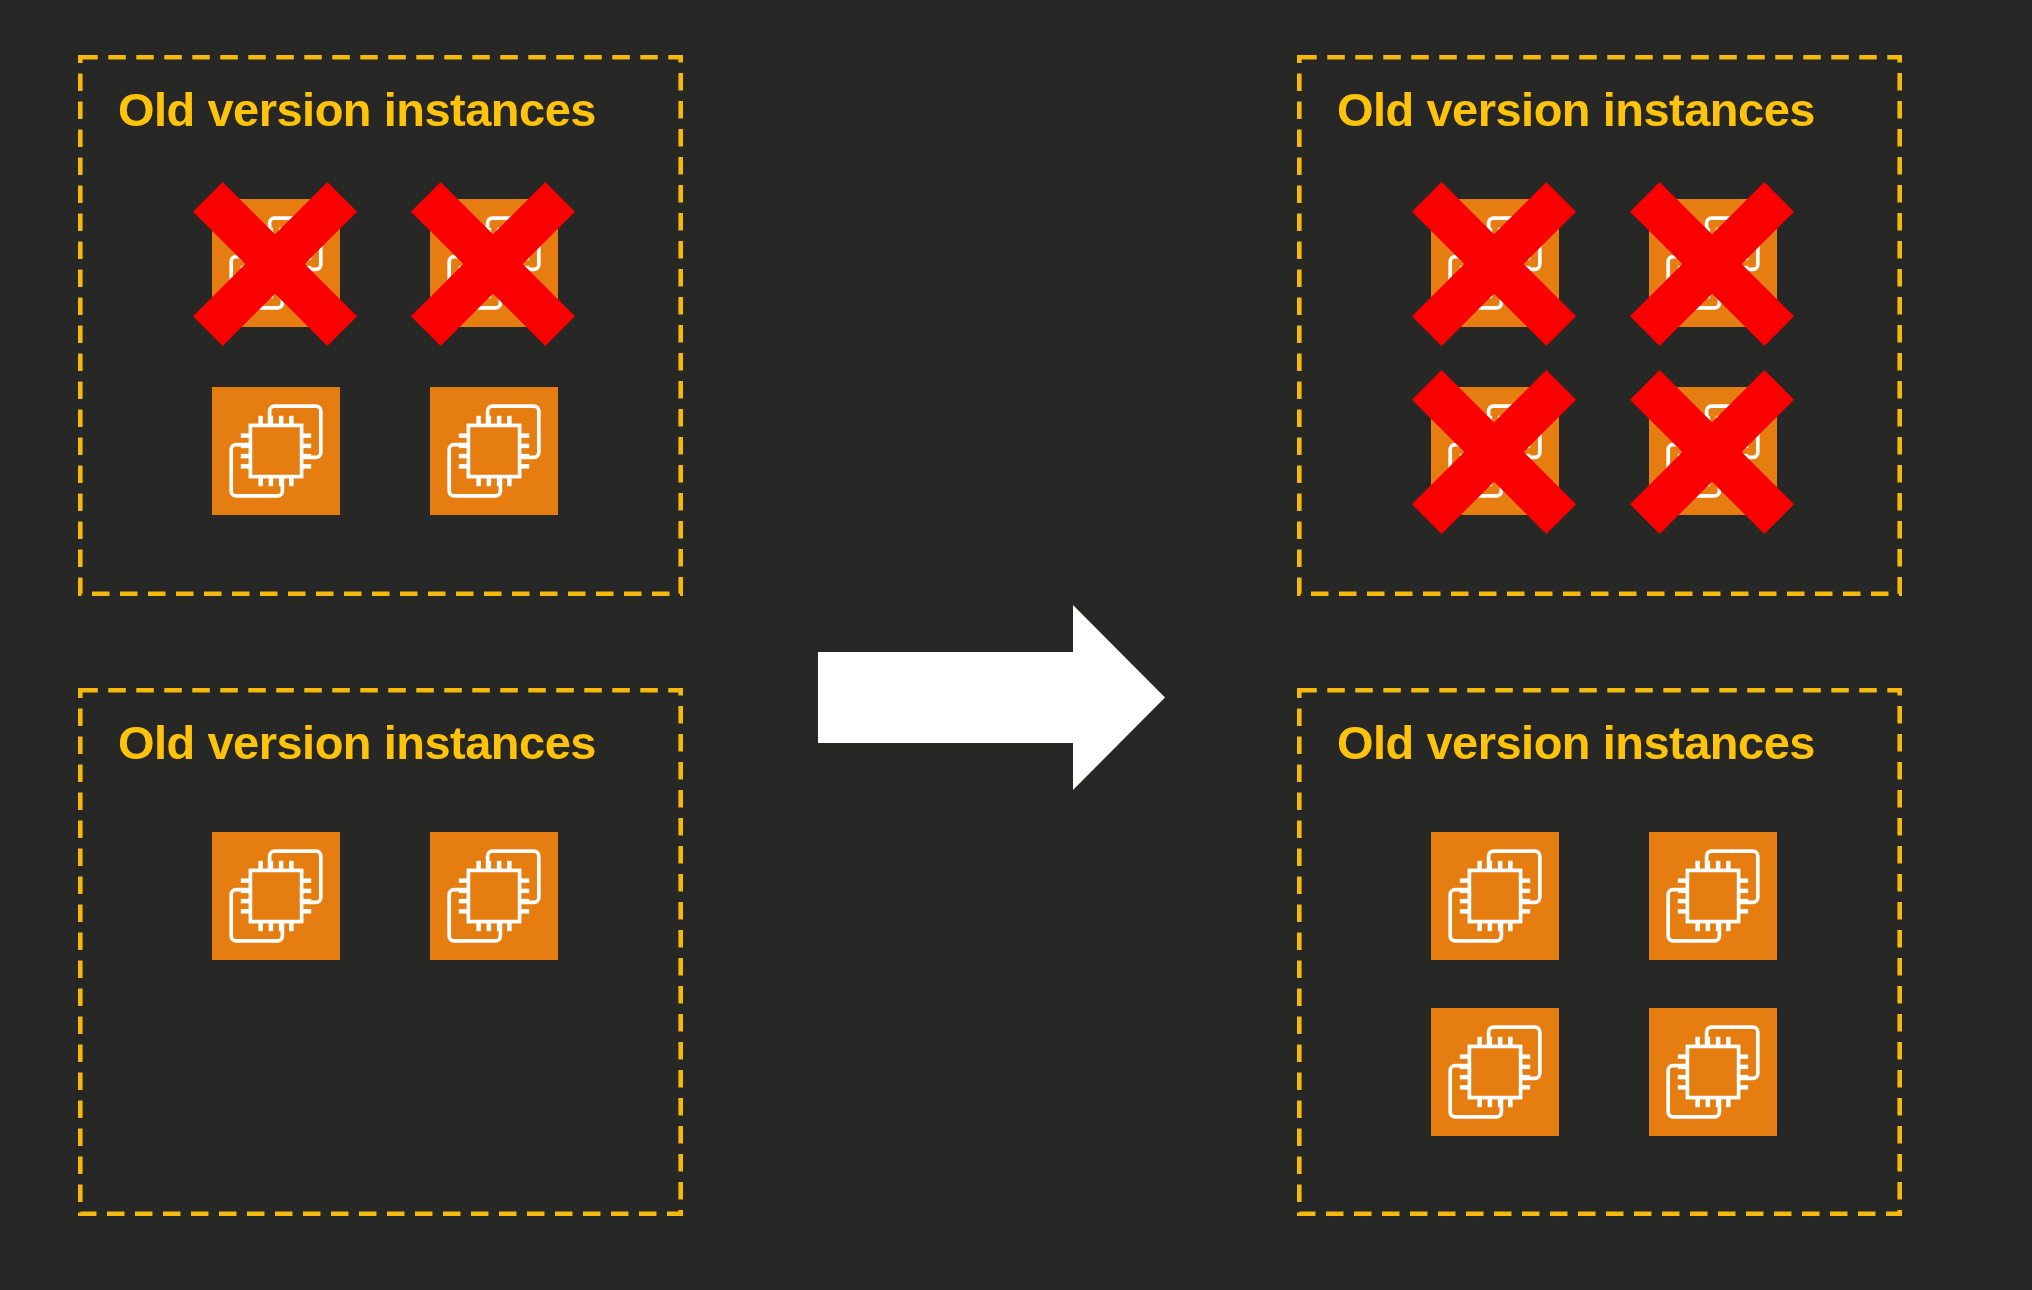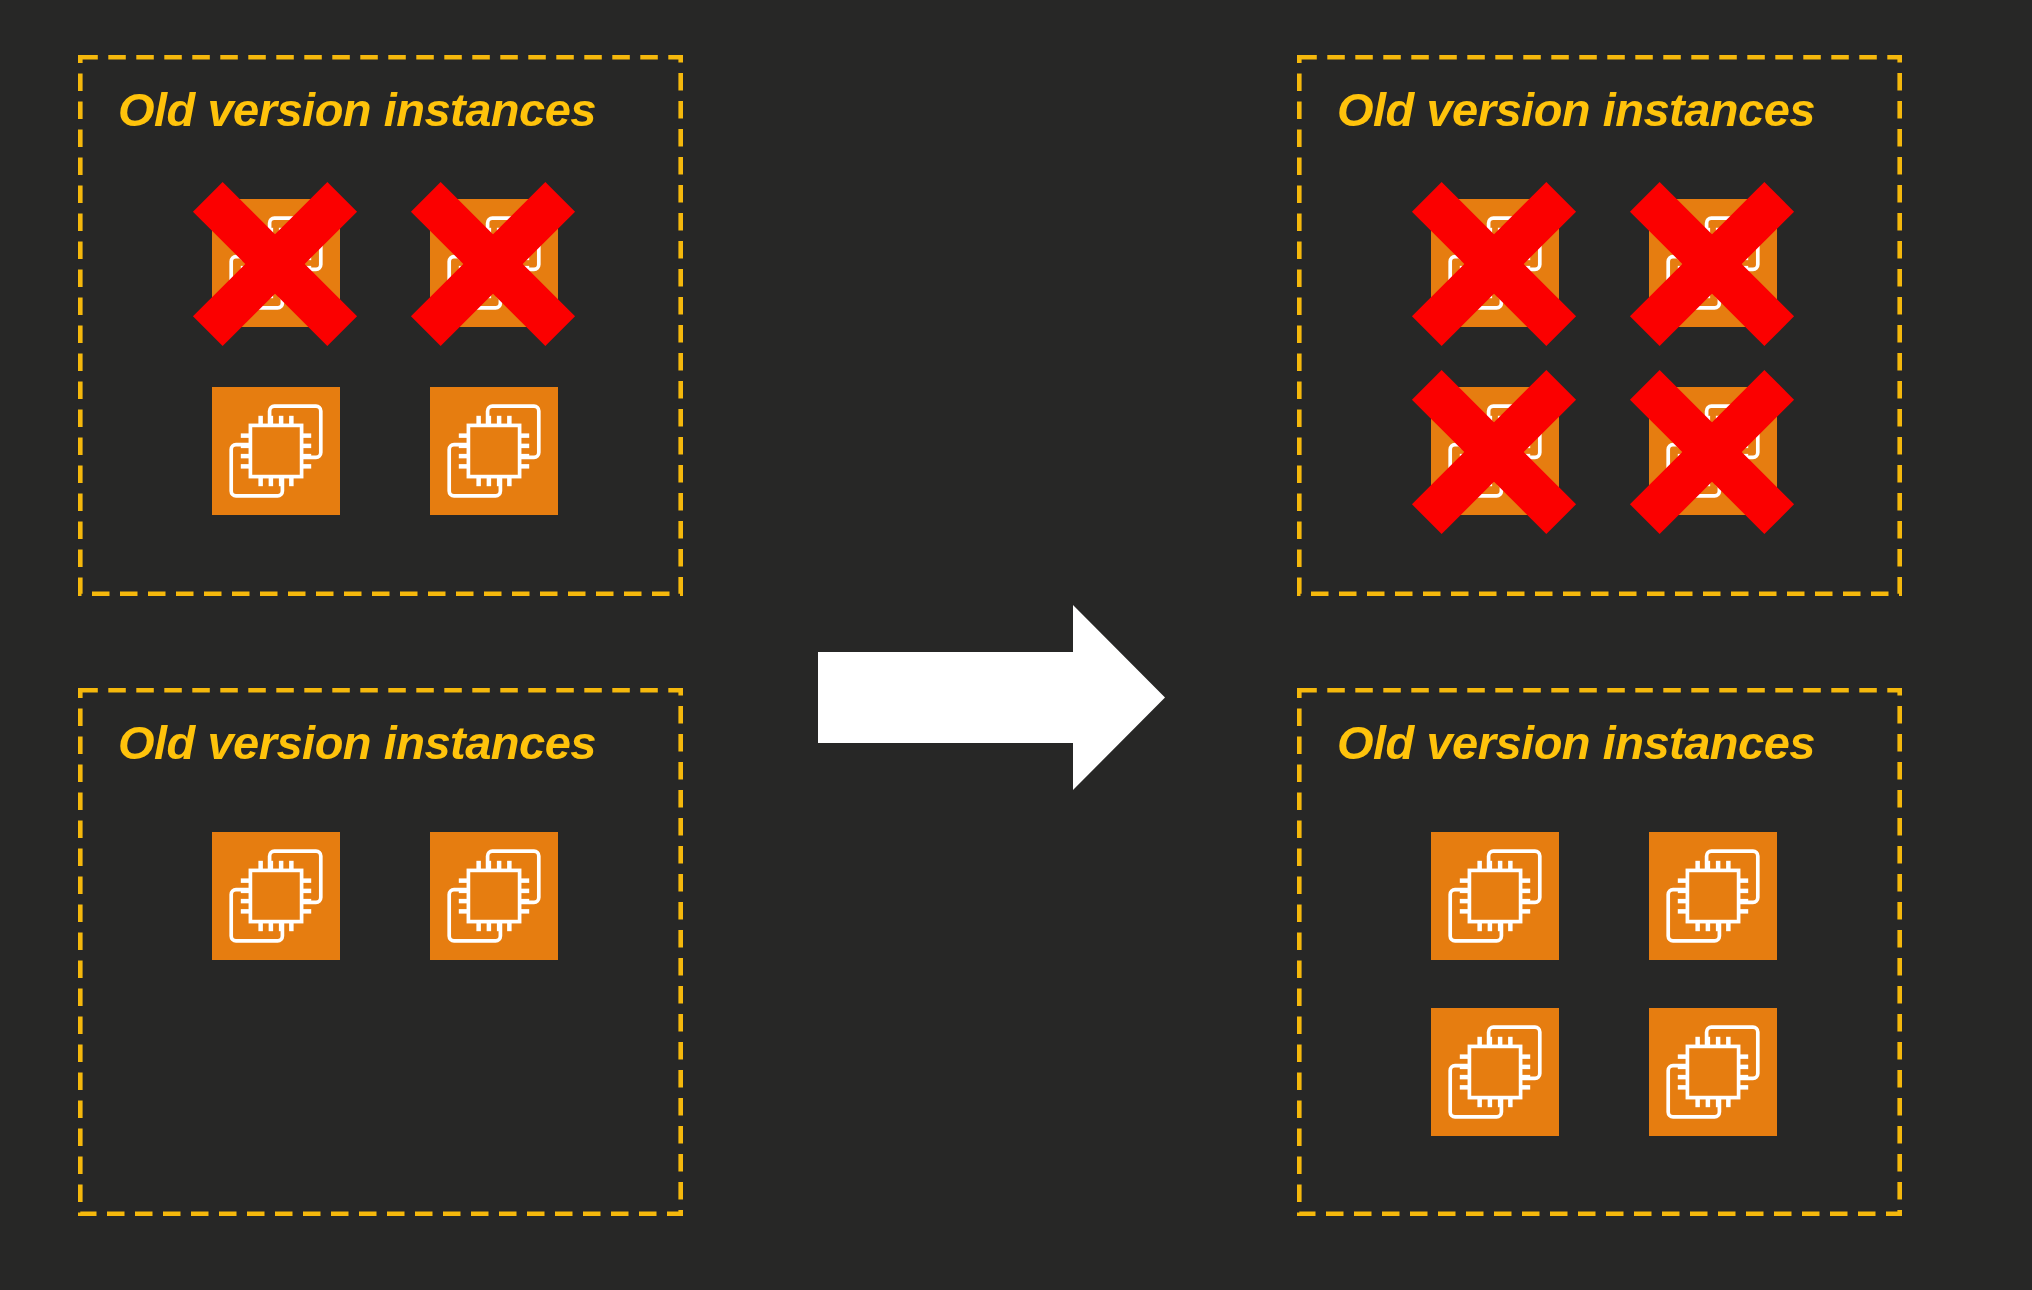--- a/index.html
+++ b/index.html
@@ -10,21 +10,20 @@
   .canvas {
     position: relative;
     width: 2032px;
     height: 1290px;
     background: var(--bg, #272726);
     overflow: hidden;
   }
   .group {
     position: absolute;
     width: 605px;
-    font-style: italic;
   }
   .group.toprow   { top: 55px;  height: 541px; }
   .group.botrow   { top: 688px; height: 528px; }
   .group.leftcol  { left: 78px; }
   .group.rightcol { left: 1297px; }
   .gborder {
     position: absolute;
     left: 0; top: 0;
     width: 100%; height: 100%;
     display: block;

